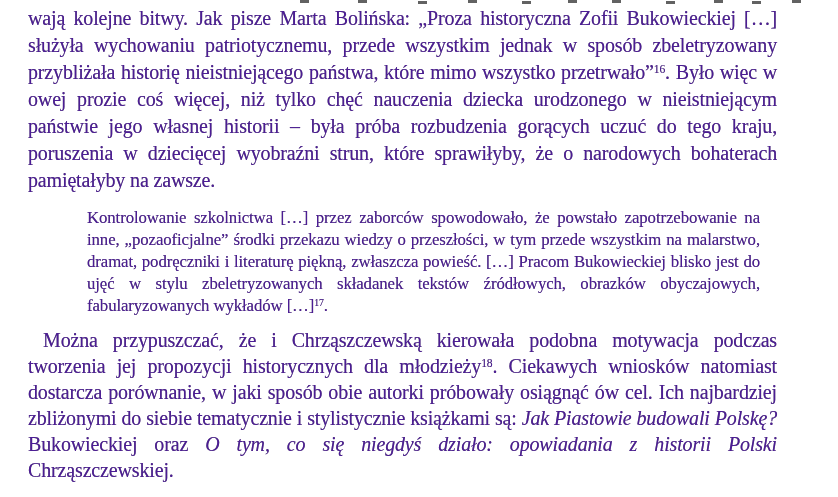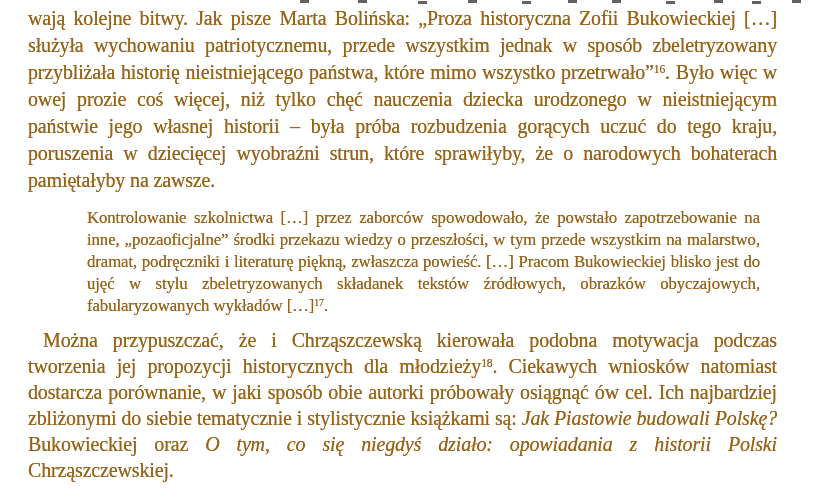--- a/index.html
+++ b/index.html
@@ -9,21 +9,21 @@
   }
   .page {
     position: relative;
     width: 805px;
     height: 497px;
     box-sizing: border-box;
     background: #ffffff;
     padding: 5px 28px 0 28px;
     overflow: hidden;
     font-family: "Liberation Serif", serif;
-    color: #a16207;
+    color: #4c1d95;
     text-shadow: 0 0 0.5px rgba(20,20,20,0.55); 
   }
   
   .crop-artifact {
     position: absolute;
     top: 0;
     left: 300px;
     width: 9px;
     height: 3px;
     background: #2e2e2e;

